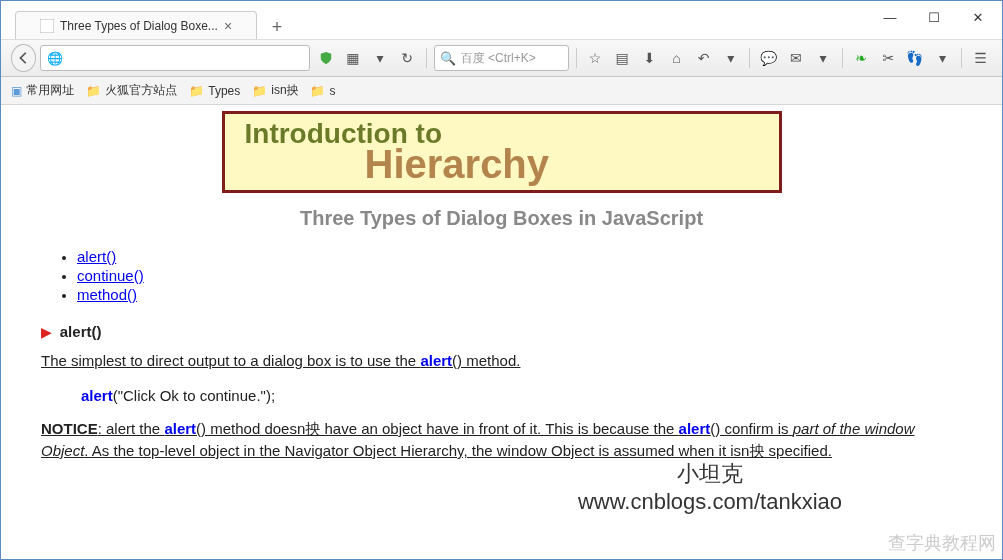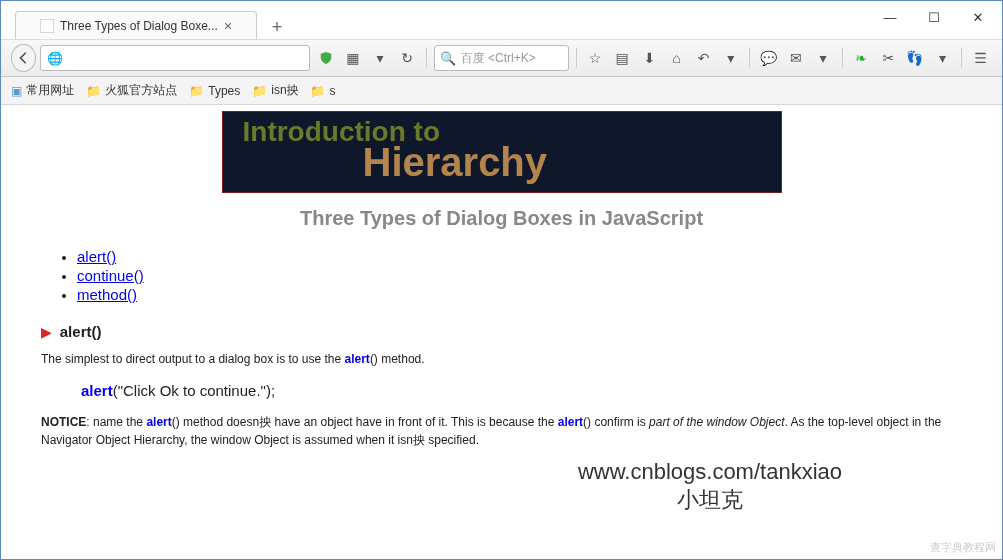--- a/index.html
+++ b/index.html
@@ -123,22 +123,22 @@
 .content {
   height: calc(560px - 8px - 30px - 38px - 28px);
   overflow-y: scroll;
   padding: 6px 40px 6px 40px;
   color: #222;
   position: relative;
 }
 .banner {
   width: 560px;
   height: 82px;
-  background: #0f172a;
-  border: 1px solid #7f1d1d;
+  background: #fef9c3;
+  border: 3px solid #7f1d1d;
   margin: 0 auto 10px;
   font-family: Verdana, Geneva, sans-serif;
   position: relative;
 }
 .banner .l1 {
   font-size: 28px;
   font-weight: bold;
   color: #6a7a28;
   position: absolute;
   top: 4px; left: 20px;
@@ -159,38 +159,38 @@
 }
 .links {
   margin-left: 36px;
   margin-bottom: 20px;
 }
 .links li { margin: 2px 0; }
 .links a { color: #0000ee; text-decoration: underline; font-size: 15px; }
 .marker-line { display: flex; align-items: center; gap: 8px; margin: 6px 0 10px; }
 .marker { color: #d22; font-size: 14px; }
 .h-alert { font-size: 15px; font-weight: bold; }
-.body-text { font-size: 12px; line-height: 1.5; margin: 10px 0; }
+.body-text { font-size: 15px; line-height: 1.5; margin: 10px 0; text-decoration: underline; }
 .body-text .kw { color: #0000ee; font-weight: bold; }
 .body-text .em { font-style: italic; }
 .code-line { margin: 14px 0 14px 40px; font-size: 15px; }
 .code-line .kw { color: #0000ee; font-weight: bold; }
 .watermark {
   position: absolute;
   right: 160px;
   bottom: 44px;
   color: #333;
   font-size: 22px;
   text-align: center;
   pointer-events: none;
 }
 .footer-wm {
   position: absolute;
   right: 6px; bottom: 4px;
-  color: #ccc; font-size: 11px;
+  color: #ccc; font-size: 18px;
   pointer-events: none;
 }
 </style>
 </head>
 <body>
 
 <div class="titlebar"></div>
 
 <div class="window-controls">
   <div>—</div>
@@ -296,22 +296,22 @@
 
   <p class="body-text">
     <span>The simplest to direct output to a dialog box is to use the </span><span class="kw">alert</span><span>() method.</span>
   </p>
 
   <p class="code-line">
     <span class="kw">alert</span><span>("Click Ok to continue.");</span>
   </p>
 
   <p class="body-text">
-    <b>NOTICE</b><span>: name the </span><span class="kw">alert</span><span>() method doesn抰 have an object have in front of it. This is because the </span><span class="kw">alert</span><span>() confirm is </span><span class="em">part of the window Object</span><span>. As the top-level object in the Navigator Object Hierarchy, the window Object is assumed when it isn抰 specified.</span>
+    <b>NOTICE</b><span>: alert the </span><span class="kw">alert</span><span>() method doesn抰 have an object have in front of it. This is because the </span><span class="kw">alert</span><span>() confirm is </span><span class="em">part of the window Object</span><span>. As the top-level object in the Navigator Object Hierarchy, the window Object is assumed when it isn抰 specified.</span>
   </p>
 </div>
 
 <div class="watermark">
+  <div>小坦克</div>
   <div>www.cnblogs.com/tankxiao</div>
-  <div>小坦克</div>
 </div>
 
 <div class="footer-wm">查字典教程网</div>
 
 </body></html>

